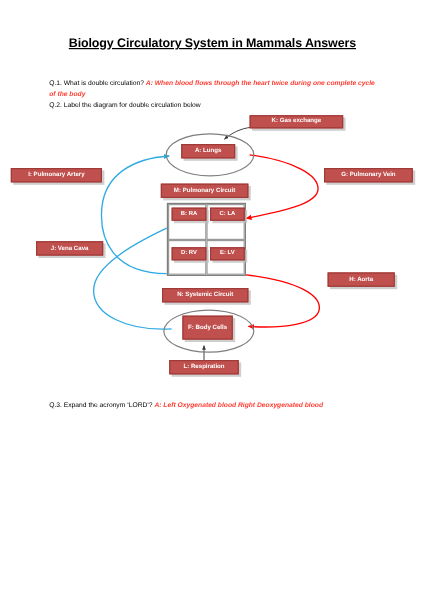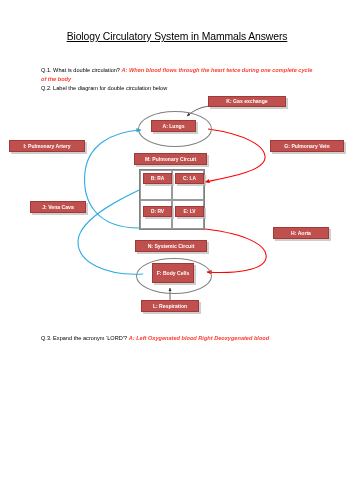--- a/index.html
+++ b/index.html
@@ -5,21 +5,21 @@
   html,body{margin:0;padding:0;}
   body{
     width:354px;height:500px;background:#ffffff;
     font-family:"Liberation Sans", sans-serif;
     overflow:hidden;position:relative;
   }
   #page{position:relative;width:354px;height:500px;}
 
   .title{
     position:absolute;left:0;top:31px;width:354px;text-align:center;
-    font-size:10.4px;font-weight:normal;color:#000;
+    font-size:10.4px;font-weight:bold;color:#000;
     text-decoration:underline;letter-spacing:-0.1px;
   }
 
   .qblock{position:absolute;left:41px;top:66px;width:276px;
     font-size:5.6px;line-height:1.62;color:#000;}
   .ans{color:#ff3b30;font-style:italic;font-weight:bold;}
   .q3{position:absolute;left:41px;top:335px;width:290px;font-size:5.6px;color:#000;}
 
   
   #wires{position:absolute;left:0;top:0;width:354px;height:500px;}

